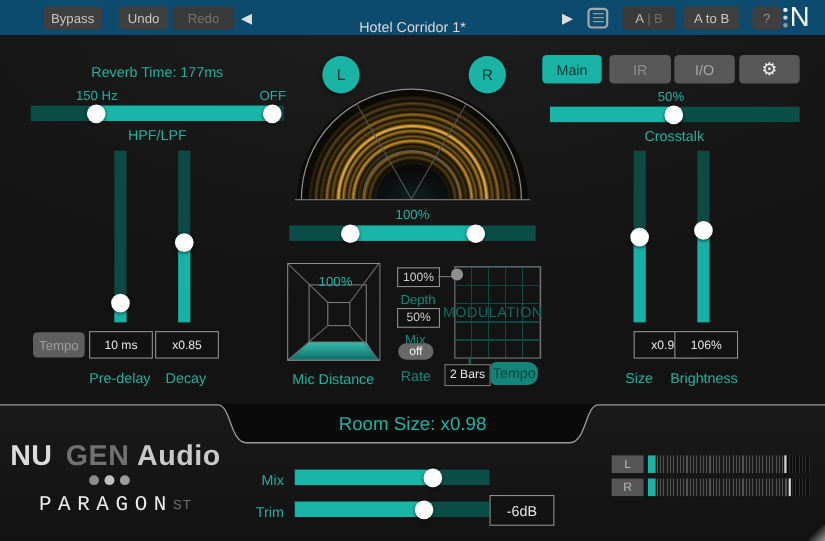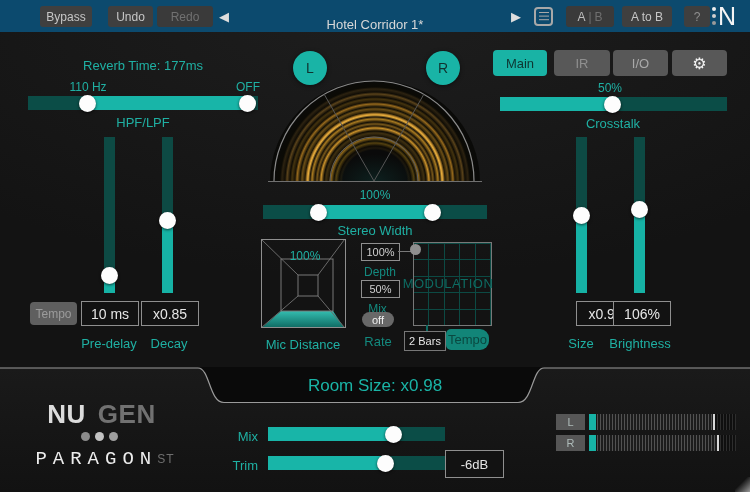--- a/index.html
+++ b/index.html
@@ -34,21 +34,21 @@
   .lbl13{font-size:13px;}
 
   
   .htrack{background:#0b4d47;height:14px;}
   .hfill{position:absolute;top:0;height:14px;background:#18b5a8;}
   .handle{position:absolute;width:17px;height:17px;border-radius:50%;background:#fdfdfd;
           box-shadow:0 1px 3px rgba(0,0,0,.65);}
   .vtrack{position:absolute;width:11px;background:#0d4a44;}
   .vfill{position:absolute;left:0;width:11px;background:#16b2a5;}
 
-  .val-box{background:#121212;border:1px solid #8f8f8f;color:#e6e6e6;font-size:14px;
+  .val-box{background:#121212;border:1px solid #8f8f8f;color:#e6e6e6;font-size:11px;
            display:flex;align-items:center;justify-content:center;}
   .gray-btn{background:#5f5f5f;border-radius:4px;color:#9b9b9b;font-size:12px;
             display:flex;align-items:center;justify-content:center;}
 
   
   .tab{border-radius:4px;font-size:13px;display:flex;align-items:center;justify-content:center;}
   .tab-on{background:#19b3a5;color:#0e3632;}
   .tab-off{background:#585858;color:#909090;}
 
   
@@ -116,21 +116,21 @@
         <div class="ndot" style="background:#9a9a9a;"></div>
       </div>
       <div id="nlogo-n">N</div>
     </div>
   </div>
 
   <div id="panel" class="abs">
 
     <div class="abs teal lbl13 center-txt" style="left:28px;top:26px;width:230px;height:14px;">Reverb Time: 177ms</div>
 
-    <div class="abs teal lbl12 center-txt" style="left:48px;top:48px;width:80px;height:13px;">110 Hz</div>
+    <div class="abs teal lbl12 center-txt" style="left:48px;top:48px;width:80px;height:13px;">150 Hz</div>
     <div class="abs teal lbl12 center-txt" style="left:208px;top:48px;width:80px;height:13px;">OFF</div>
 
     <div class="abs htrack" style="left:28px;top:64px;width:230px;">
       <div class="hfill" style="left:60px;width:164px;"></div>
       <div class="handle" style="left:51px;top:-1.5px;"></div>
       <div class="handle" style="left:211px;top:-1.5px;"></div>
     </div>
     <div class="abs teal lbl13 center-txt" style="left:28px;top:83px;width:230px;height:14px;">HPF/LPF</div>
 
     <div class="vtrack" style="left:103.5px;top:105px;height:156px;">
@@ -159,21 +159,20 @@
       <line x1="106" y1="101" x2="156" y2="14" stroke="#555555" stroke-width="1"></line>
       <line x1="0" y1="101.5" x2="214" y2="101.5" stroke="#6f6f6f" stroke-width="1"></line>
     </svg>
     <div class="abs teal lbl12 center-txt" style="left:345px;top:156px;width:60px;height:13px;">100%</div>
 
     <div class="abs htrack" style="left:263px;top:173px;width:224px;">
       <div class="hfill" style="left:55px;width:114px;"></div>
       <div class="handle" style="left:46.5px;top:-1.5px;"></div>
       <div class="handle" style="left:160.5px;top:-1.5px;"></div>
     </div>
-    <div class="abs teal lbl13 center-txt" style="left:275px;top:191px;width:200px;height:14px;">Stereo Width</div>
 
     <svg class="abs" style="left:261px;top:207px;" width="85" height="90" viewBox="0 0 85 90">
       <defs>
         <linearGradient id="floorGrad" x1="0" y1="0" x2="0" y2="1">
           <stop offset="0" stop-color="#34bdb0"></stop>
             <stop offset="1" stop-color="#0f6b63"></stop>
         </linearGradient>
       </defs>
       <polygon points="1,88.5 83,88.5 72,72 20,72" fill="url(#floorGrad)"></polygon>
       <line x1="0.5" y1="0.5" x2="37" y2="36" stroke="#6a6a6a" stroke-width="1"></line>
@@ -234,20 +233,21 @@
     <svg class="abs" style="left:0;top:-1px;" width="750" height="40" viewBox="0 0 750 40">
       <path d="M198,0 C210,0 209,35 224,35 L518,35 C533,35 532,0 544,0 Z" fill="#0a0a0a"></path>
       <path d="M0,1 H198 C210,1 209,35.5 224,35.5 H518 C533,35.5 532,1 544,1 H750" fill="none" stroke="#9a9a9a" stroke-width="1.2"></path>
     </svg>
     <div class="abs center-txt" style="left:225px;top:7px;width:300px;height:22px;font-size:17px;color:#1ab4a6;">Room Size: x0.98</div>
 
     <div class="abs center-txt" style="left:5px;top:31px;width:200px;height:30px;font-size:26px;letter-spacing:.5px;">
       <span style="color:#dcdcdc;font-weight:700;">NU</span>
         <span style="color:#717171;font-weight:700;margin-left:12px;">GEN</span>
         <span style="width:7px;display:inline-block;"></span>
+        <span style="color:#c9c9c9;font-weight:700;">Audio</span>
     </div>
     <div class="abs" style="left:81px;top:64px;display:flex;">
       <div style="width:9px;height:9px;border-radius:50%;background:#8b8b8b;margin-right:5px;"></div>
       <div style="width:9px;height:9px;border-radius:50%;background:#c2c2c2;margin-right:5px;"></div>
       <div style="width:9px;height:9px;border-radius:50%;background:#9e9e9e;"></div>
     </div>
     <div class="abs center-txt" style="left:5px;top:81px;width:200px;height:20px;">
       <span style="color:#ededed;font-size:19px;letter-spacing:6px;font-family:Liberation Mono, monospace;">PARAGON</span>
         <span style="color:#6f6f6f;font-size:12px;letter-spacing:1px;">ST</span>
     </div>

